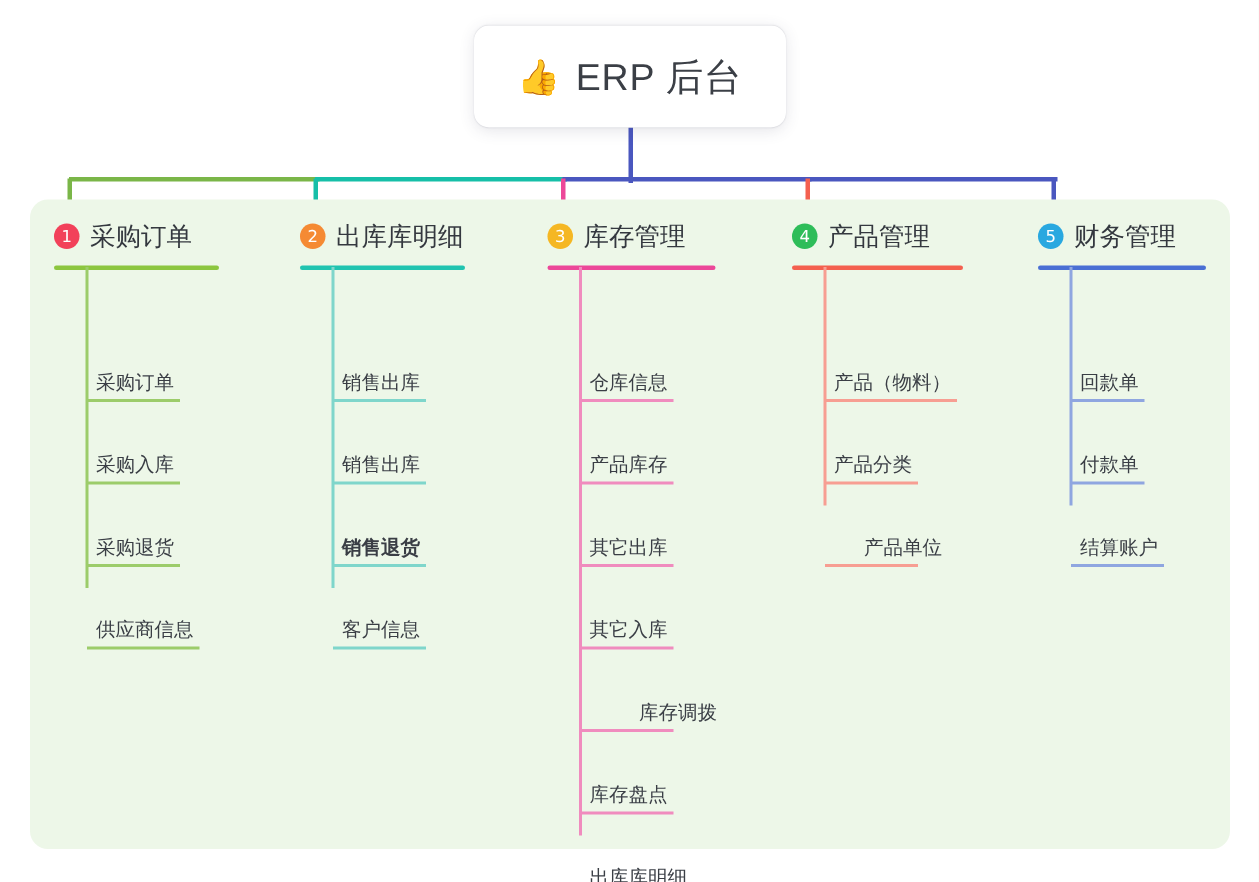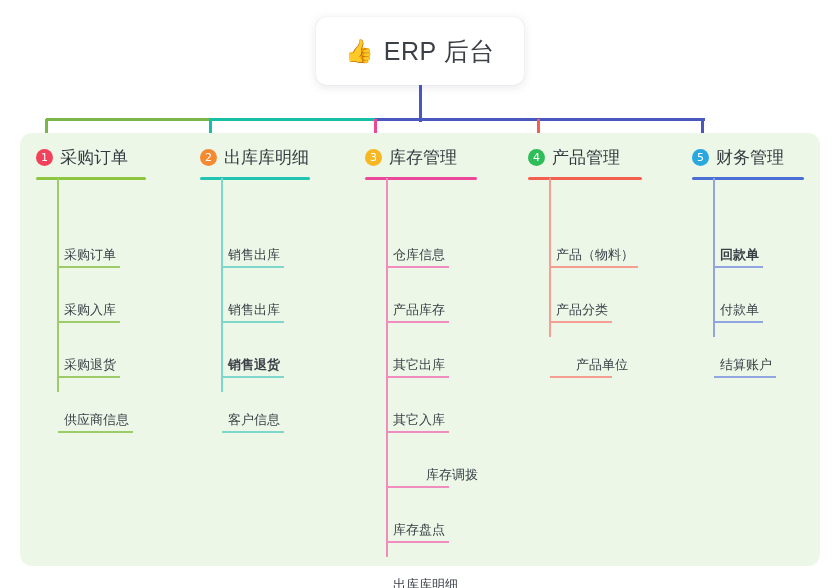--- a/index.html
+++ b/index.html
@@ -250,21 +250,21 @@
     <div class="leaf" style="left: 550px; top: 259px;">
       <span class="leaf-text">产品分类</span>
       <div class="leaf-underline" style="background: rgb(247, 158, 146); width: 62px;"></div>
     </div>
     <div class="leaf" style="left: 550px; top: 314px; padding-left: 20px;">
       <span class="leaf-text">产品单位</span>
       <div class="leaf-underline" style="background: rgb(247, 158, 146); width: 62px;"></div>
     </div>
     <div class="branch-underline" style="left: 692px; top: 177px; width: 112px; background: rgb(74, 111, 212);"></div>
     <div class="line " style="left: 713.2px; top: 178px; width: 1.6px; height: 159px; background: rgb(143, 166, 224);"></div>
-    <div class="leaf" style="left: 714px; top: 204px; font-weight: bold;">
+    <div class="leaf" style="left: 714px; top: 204px;">
       <span class="leaf-text">回款单</span>
       <div class="leaf-underline" style="background: rgb(143, 166, 224); width: 49px;"></div>
     </div>
     <div class="leaf" style="left: 714px; top: 259px;">
       <span class="leaf-text">付款单</span>
       <div class="leaf-underline" style="background: rgb(143, 166, 224); width: 49px;"></div>
     </div>
     <div class="leaf" style="left: 714px; top: 314px;">
       <span class="leaf-text">结算账户</span>
       <div class="leaf-underline" style="background: rgb(143, 166, 224); width: 62px;"></div>

